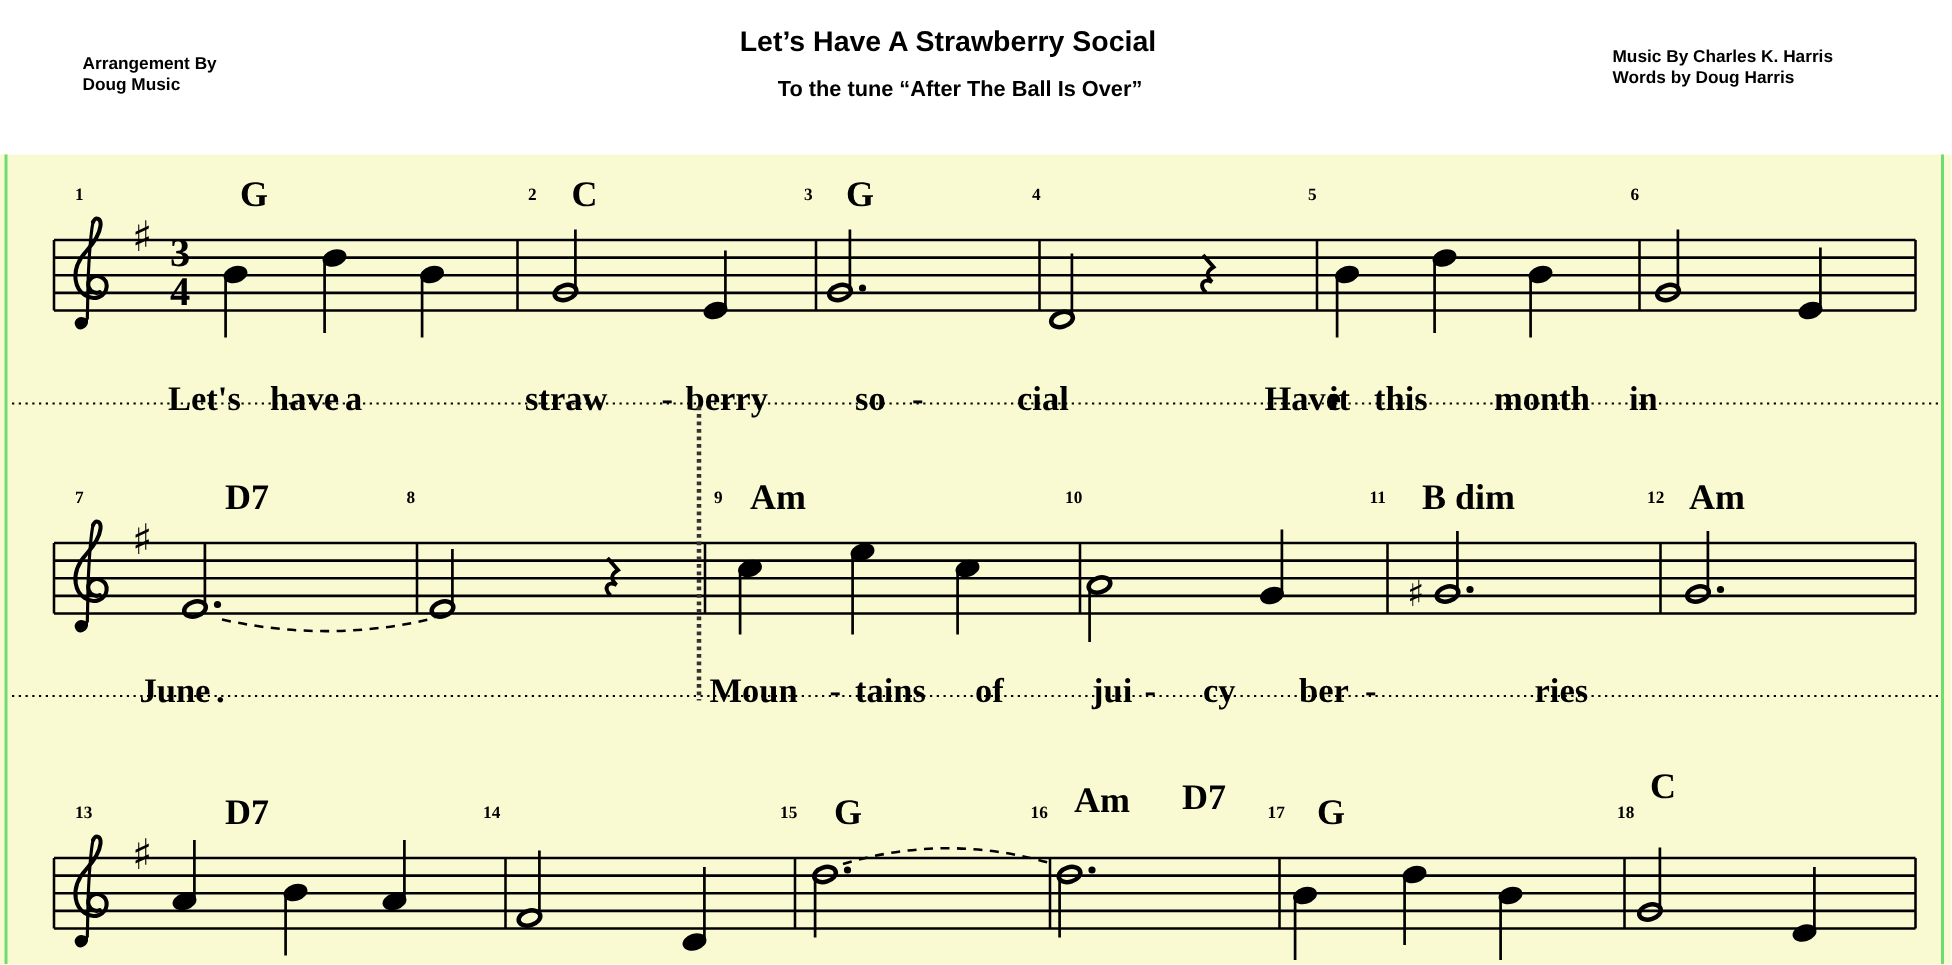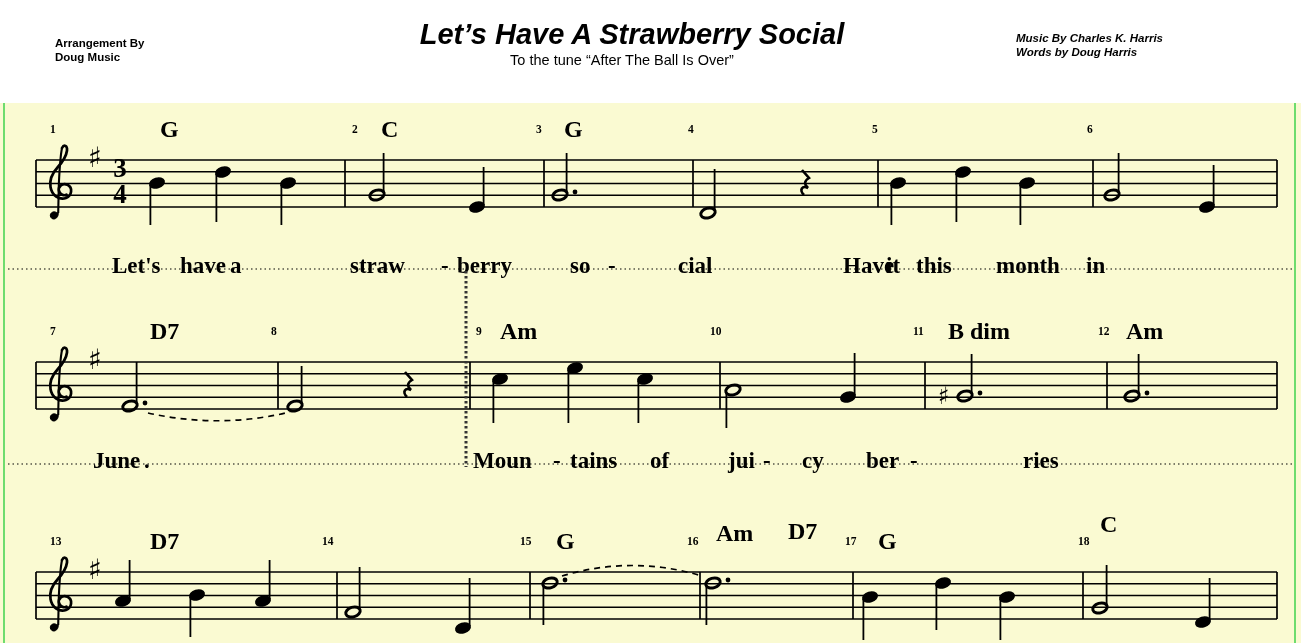--- a/index.html
+++ b/index.html
@@ -1,24 +1,24 @@
 <!DOCTYPE html>
 <html><head>
 <meta charset="utf-8">
 <style>
   html,body{margin:0;padding:0;background:#ffffff;}
   .page{position:relative;width:1301px;height:643px;background:#ffffff;overflow:hidden;
         font-family:"Liberation Sans",sans-serif;color:#000;}
   .hdr-block{position:absolute;font-weight:bold;line-height:14px;font-size:11.5px;white-space:nowrap;}
   .hdr-arr{left:55px;top:36px;}
-  .hdr-credits{left:1016px;top:31px;font-style:italic;}
+  .hdr-credits{left:1075px;top:31px;}
   .hdr-title{position:absolute;left:632px;top:18px;transform:translateX(-50%);
-             font-size:29px;font-weight:bold;white-space:nowrap;font-style:italic;}
-  .hdr-subtitle{position:absolute;left:622px;top:52px;transform:translateX(-50%);
-             font-size:14.5px;font-weight:normal;white-space:nowrap;}
+             font-size:19px;font-weight:bold;white-space:nowrap;}
+  .hdr-subtitle{position:absolute;left:640px;top:52px;transform:translateX(-50%);
+             font-size:14.5px;font-weight:bold;white-space:nowrap;}
   .music-area{position:absolute;left:0;top:103px;width:1301px;height:540px;background:#FAFAD2;}
   .margin-line{position:absolute;top:0;bottom:0;width:2px;background:#6EDC6E;}
   .margin-left{left:3px;} .margin-right{left:1294px;}
   #score-svg{position:absolute;left:0;top:0;width:1301px;height:540px;display:block;}
 </style>
 </head>
 <body>
 
 <div class="page">
 

